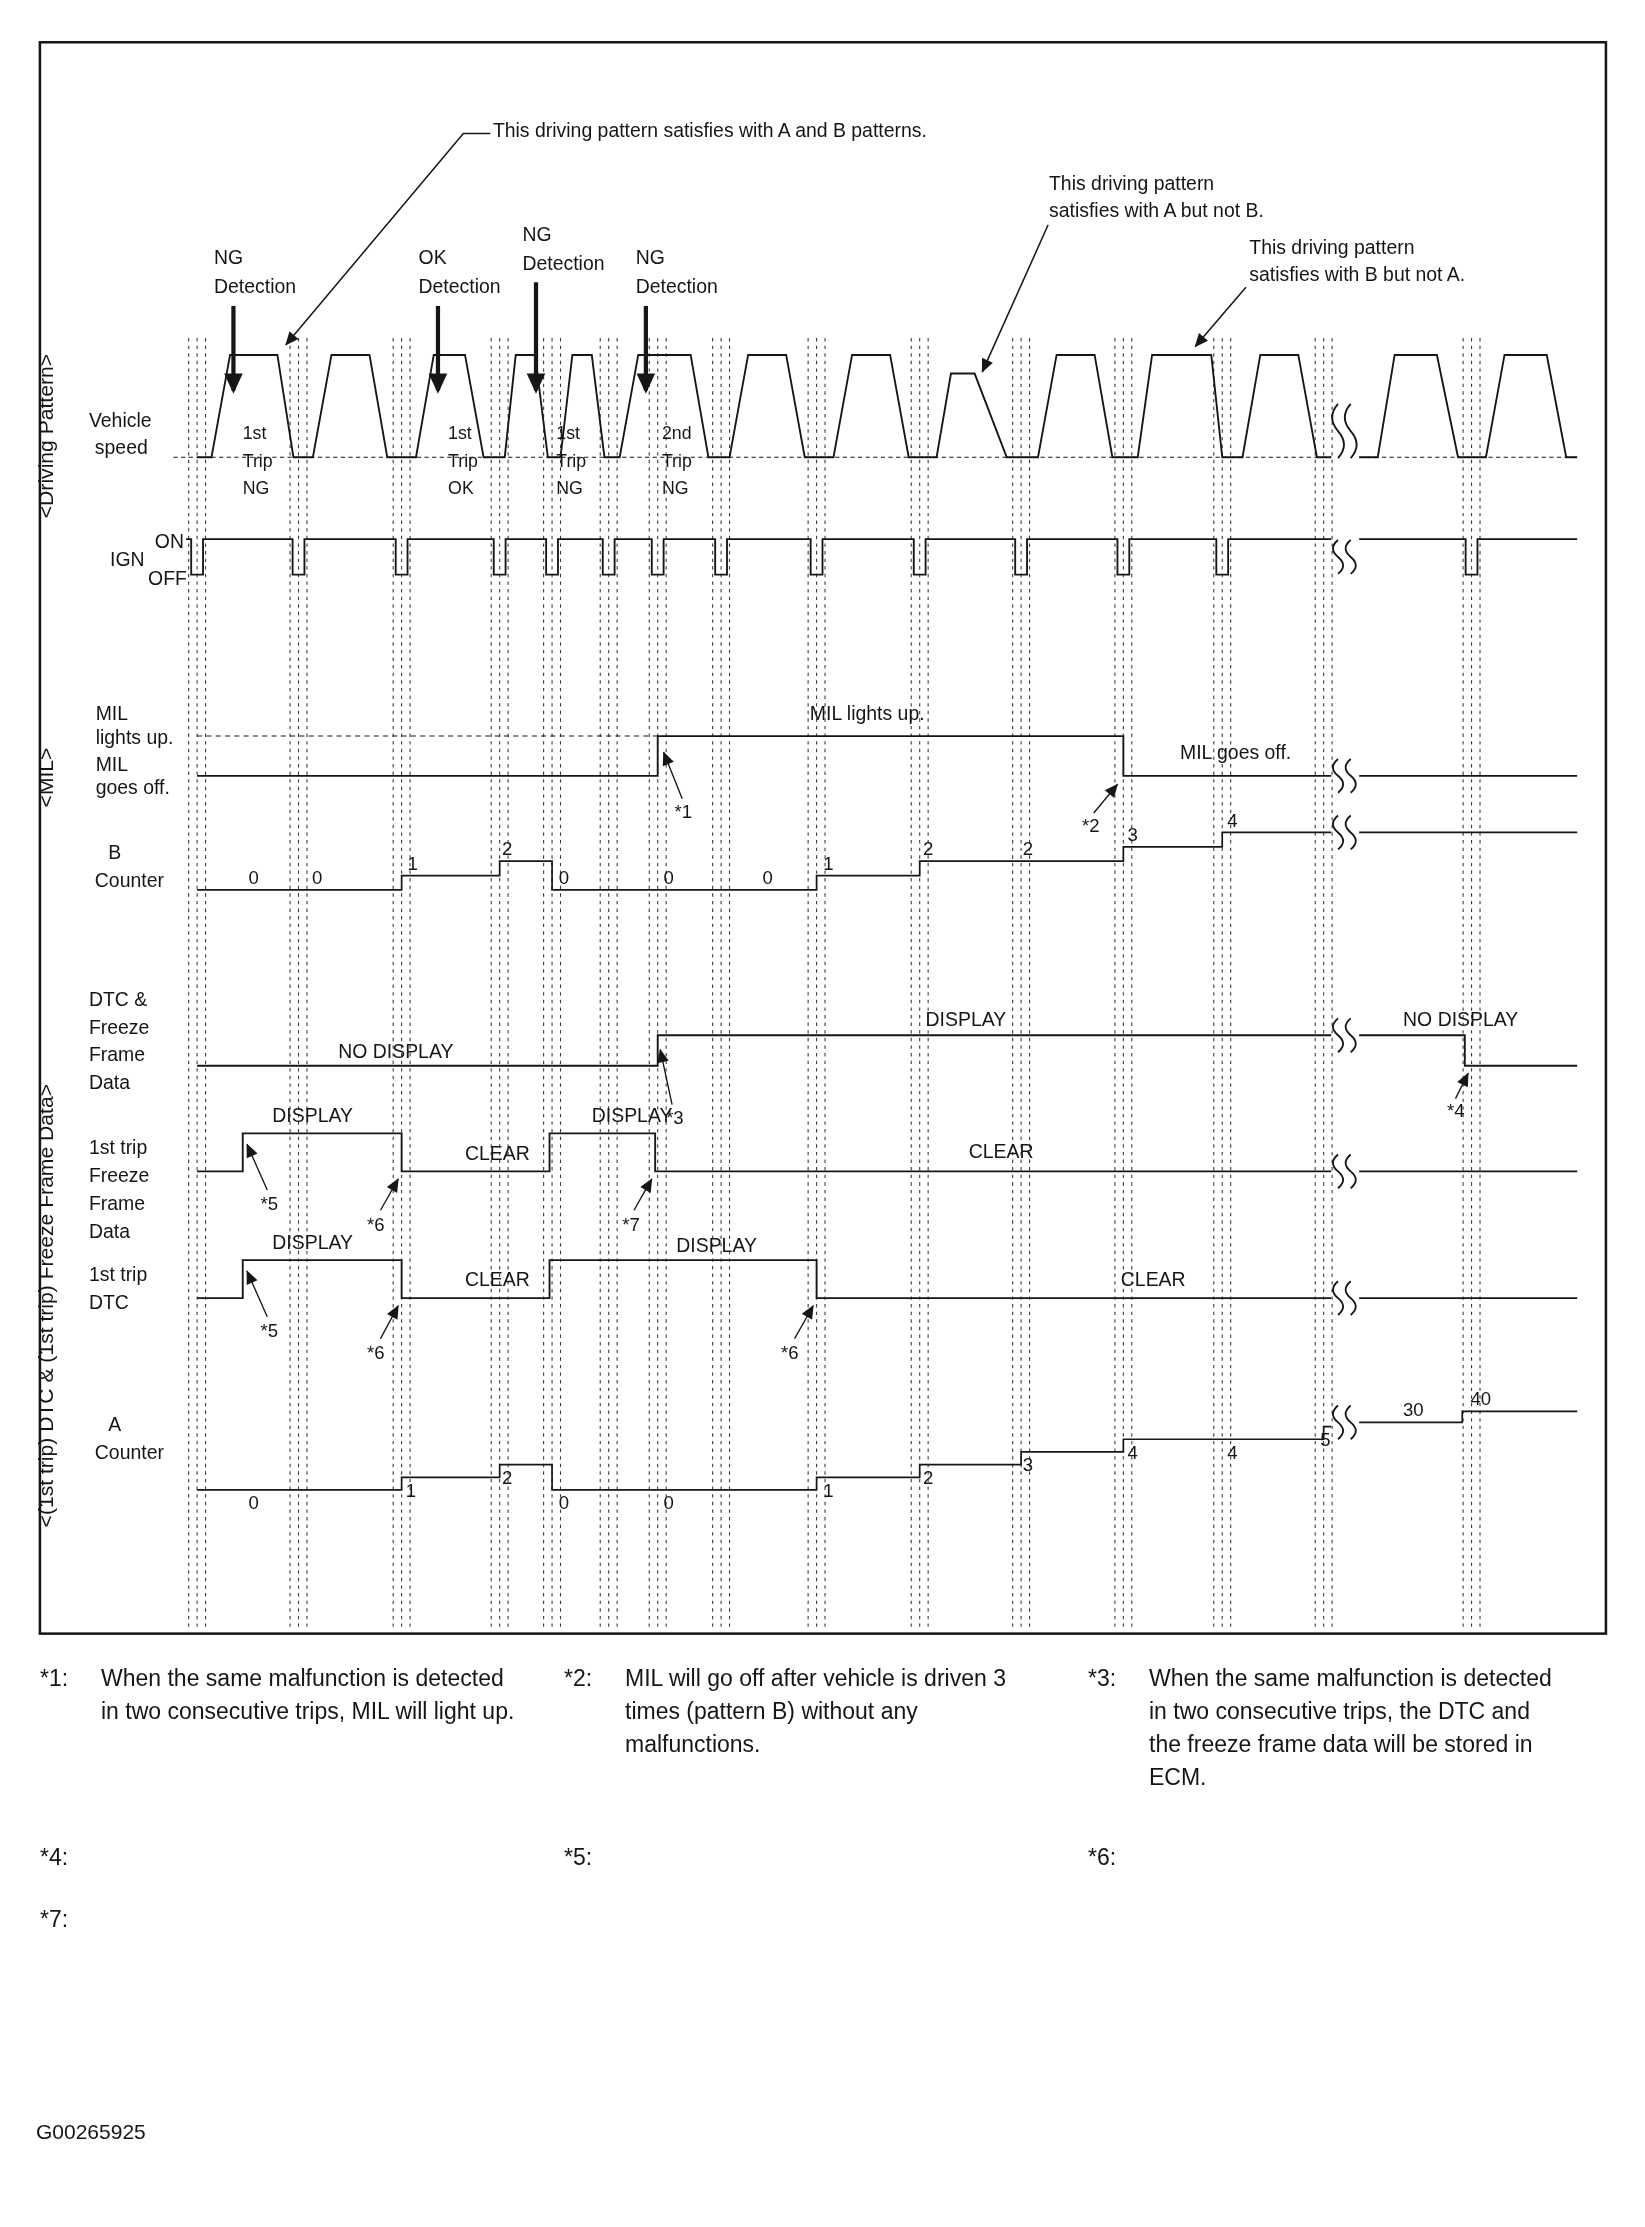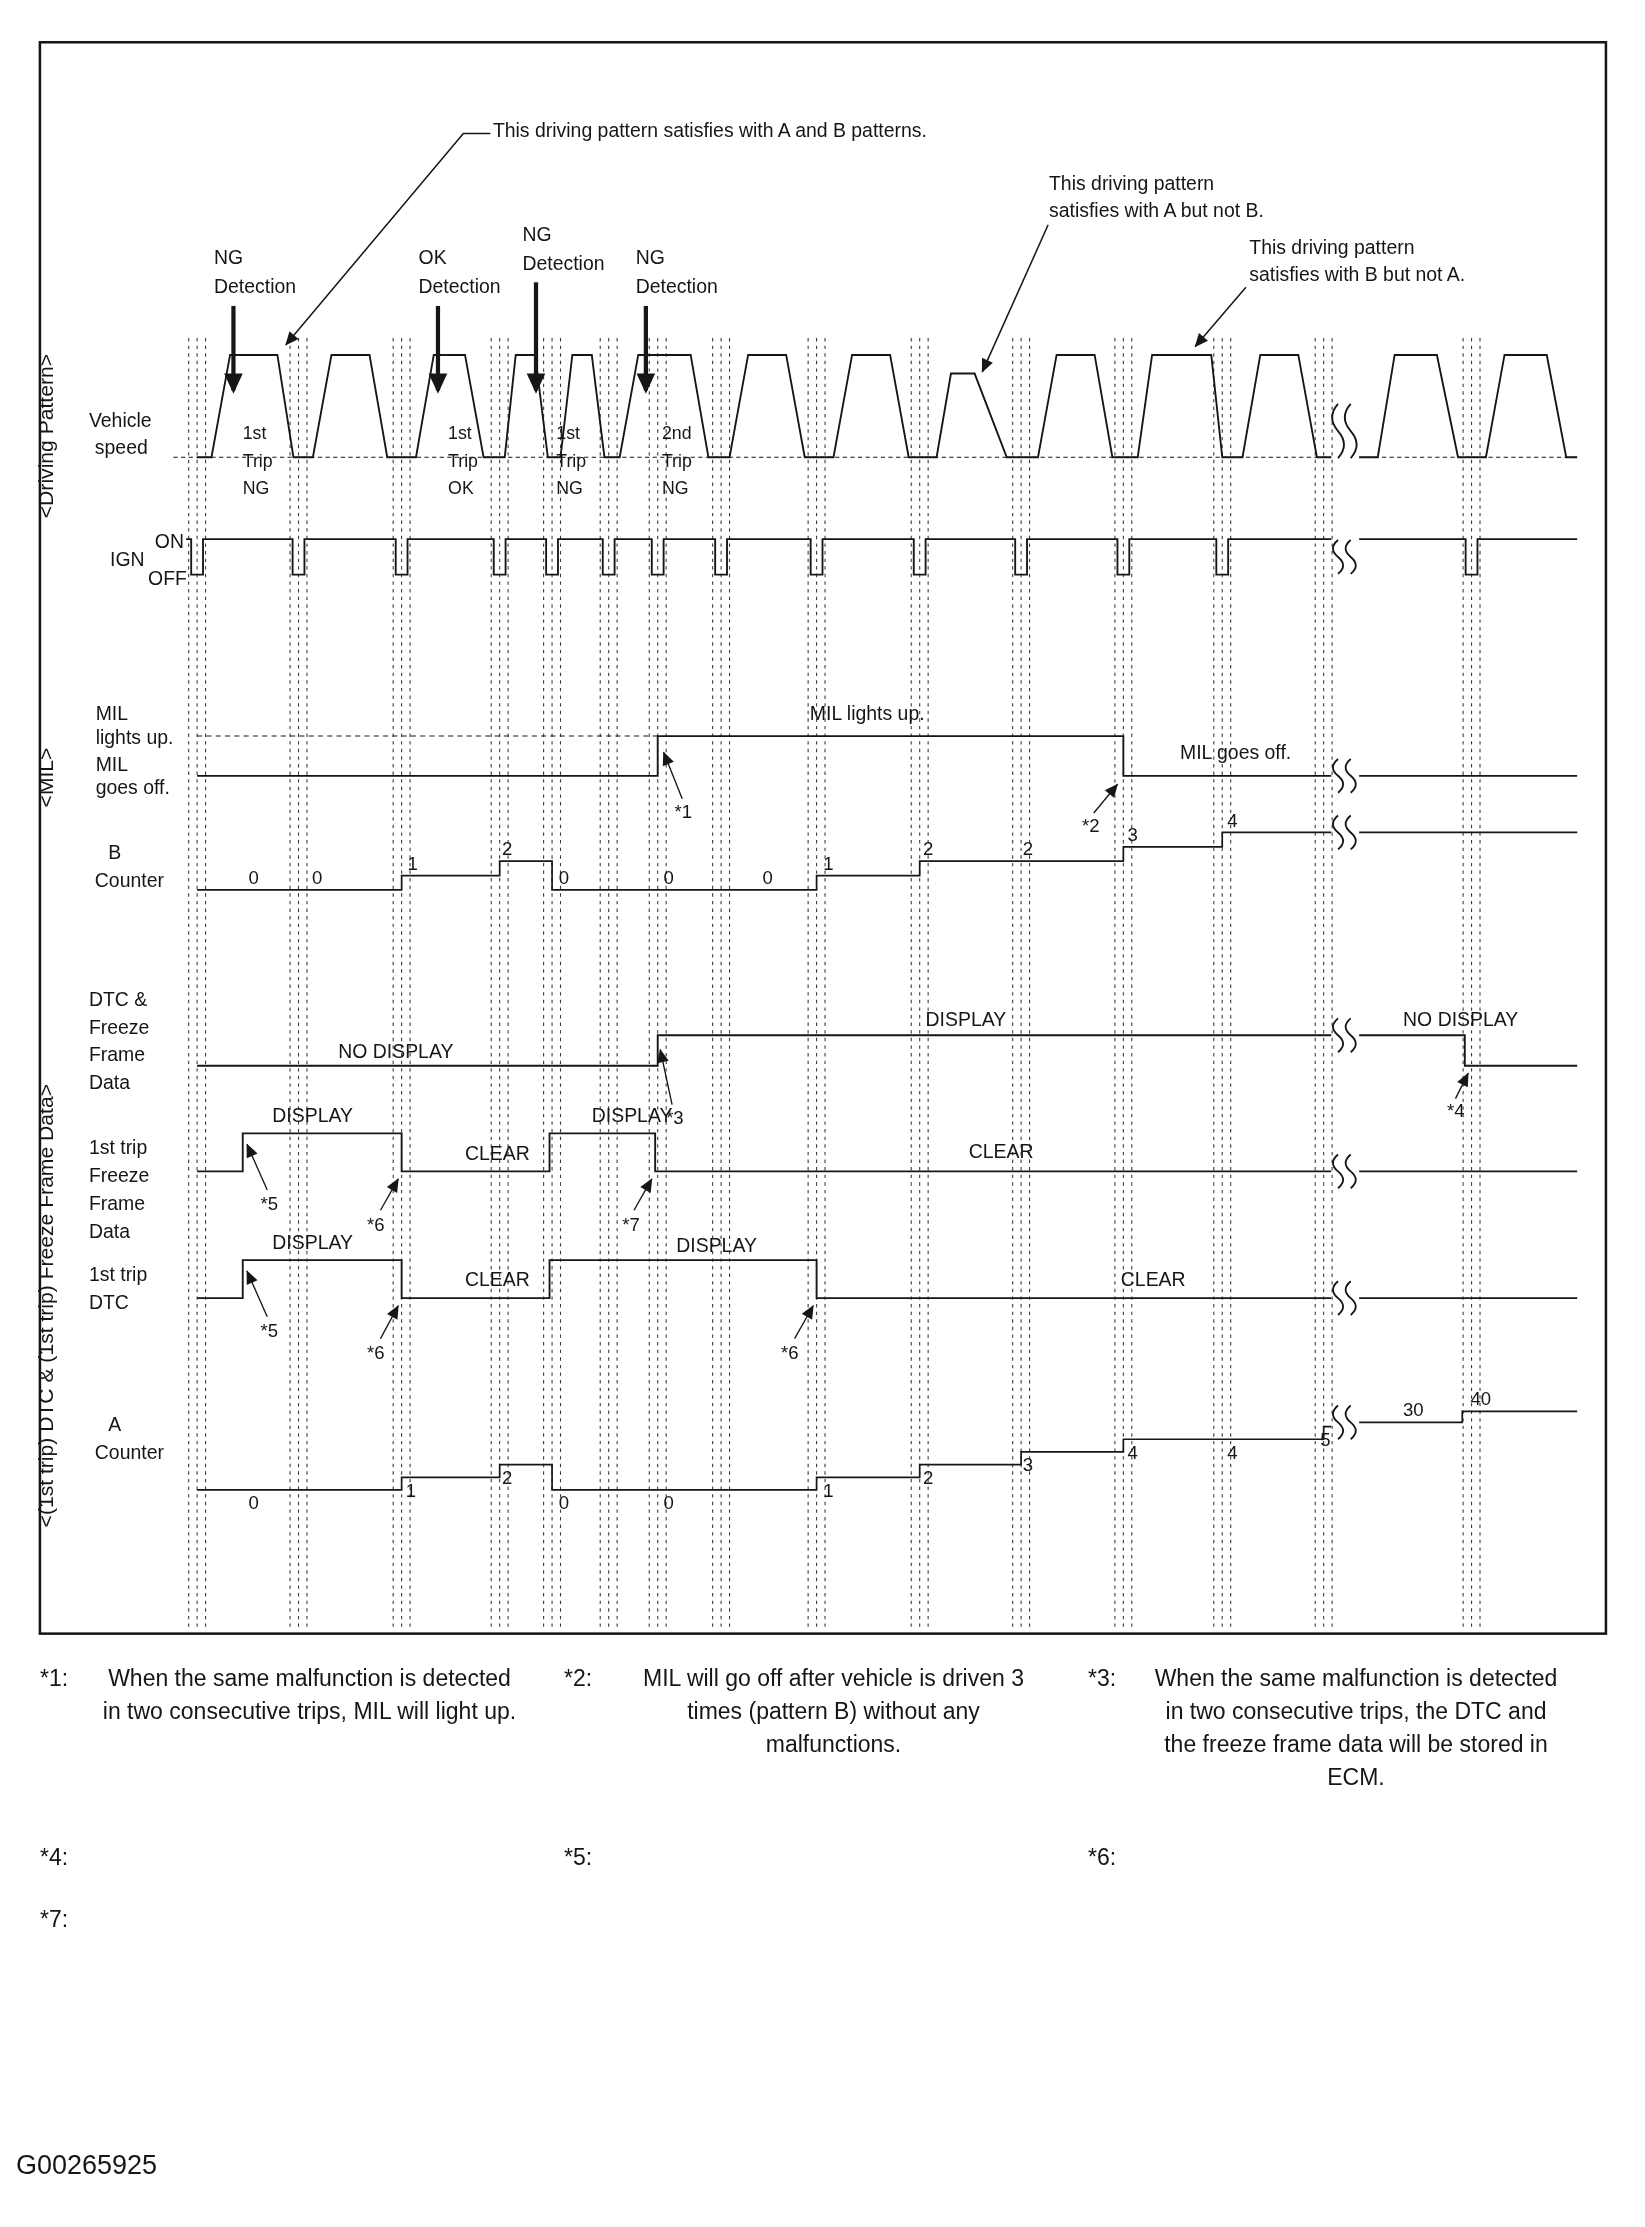--- a/index.html
+++ b/index.html
@@ -12,22 +12,22 @@
   .sm{font-size:21px;}
   .num{font-size:22px;}
   .ref{font-size:22px;}
   .rot{font-size:25px;}
   .footnotes{position:absolute;left:40px;top:1662px;width:1569px;font-size:23px;line-height:33px;}
   .fn-row{display:grid;grid-template-columns:524px 524px 1fr;}
   .fn-row1{margin-bottom:47px;}
   .fn-row2{margin-bottom:29px;}
   .fn{display:flex;padding-right:46px;}
   .fn-id{flex:0 0 61px;}
-  .fn-text{flex:1 1 auto;text-align:center;}
-  .figid{position:absolute;left:16px;top:2120px;font-size:27px;margin-top:30px;}
+  .fn-text{flex:1 1 auto;}
+  .figid{position:absolute;left:36px;top:2120px;font-size:21px;}
 </style>
 </head>
 <body>
 
 <svg width="1645" height="1648" viewBox="0 0 1946 1950" style="position:absolute;left:0;top:0;">
   <defs>
     <marker id="arrBig" markerUnits="userSpaceOnUse" markerWidth="28" markerHeight="28" refX="22" refY="14" orient="auto">
       <path d="M2 3 L26 14 L2 25 z" fill="#161616"></path>
     </marker>
     <marker id="arrSm" markerUnits="userSpaceOnUse" markerWidth="20" markerHeight="18" refX="16" refY="9" orient="auto">

